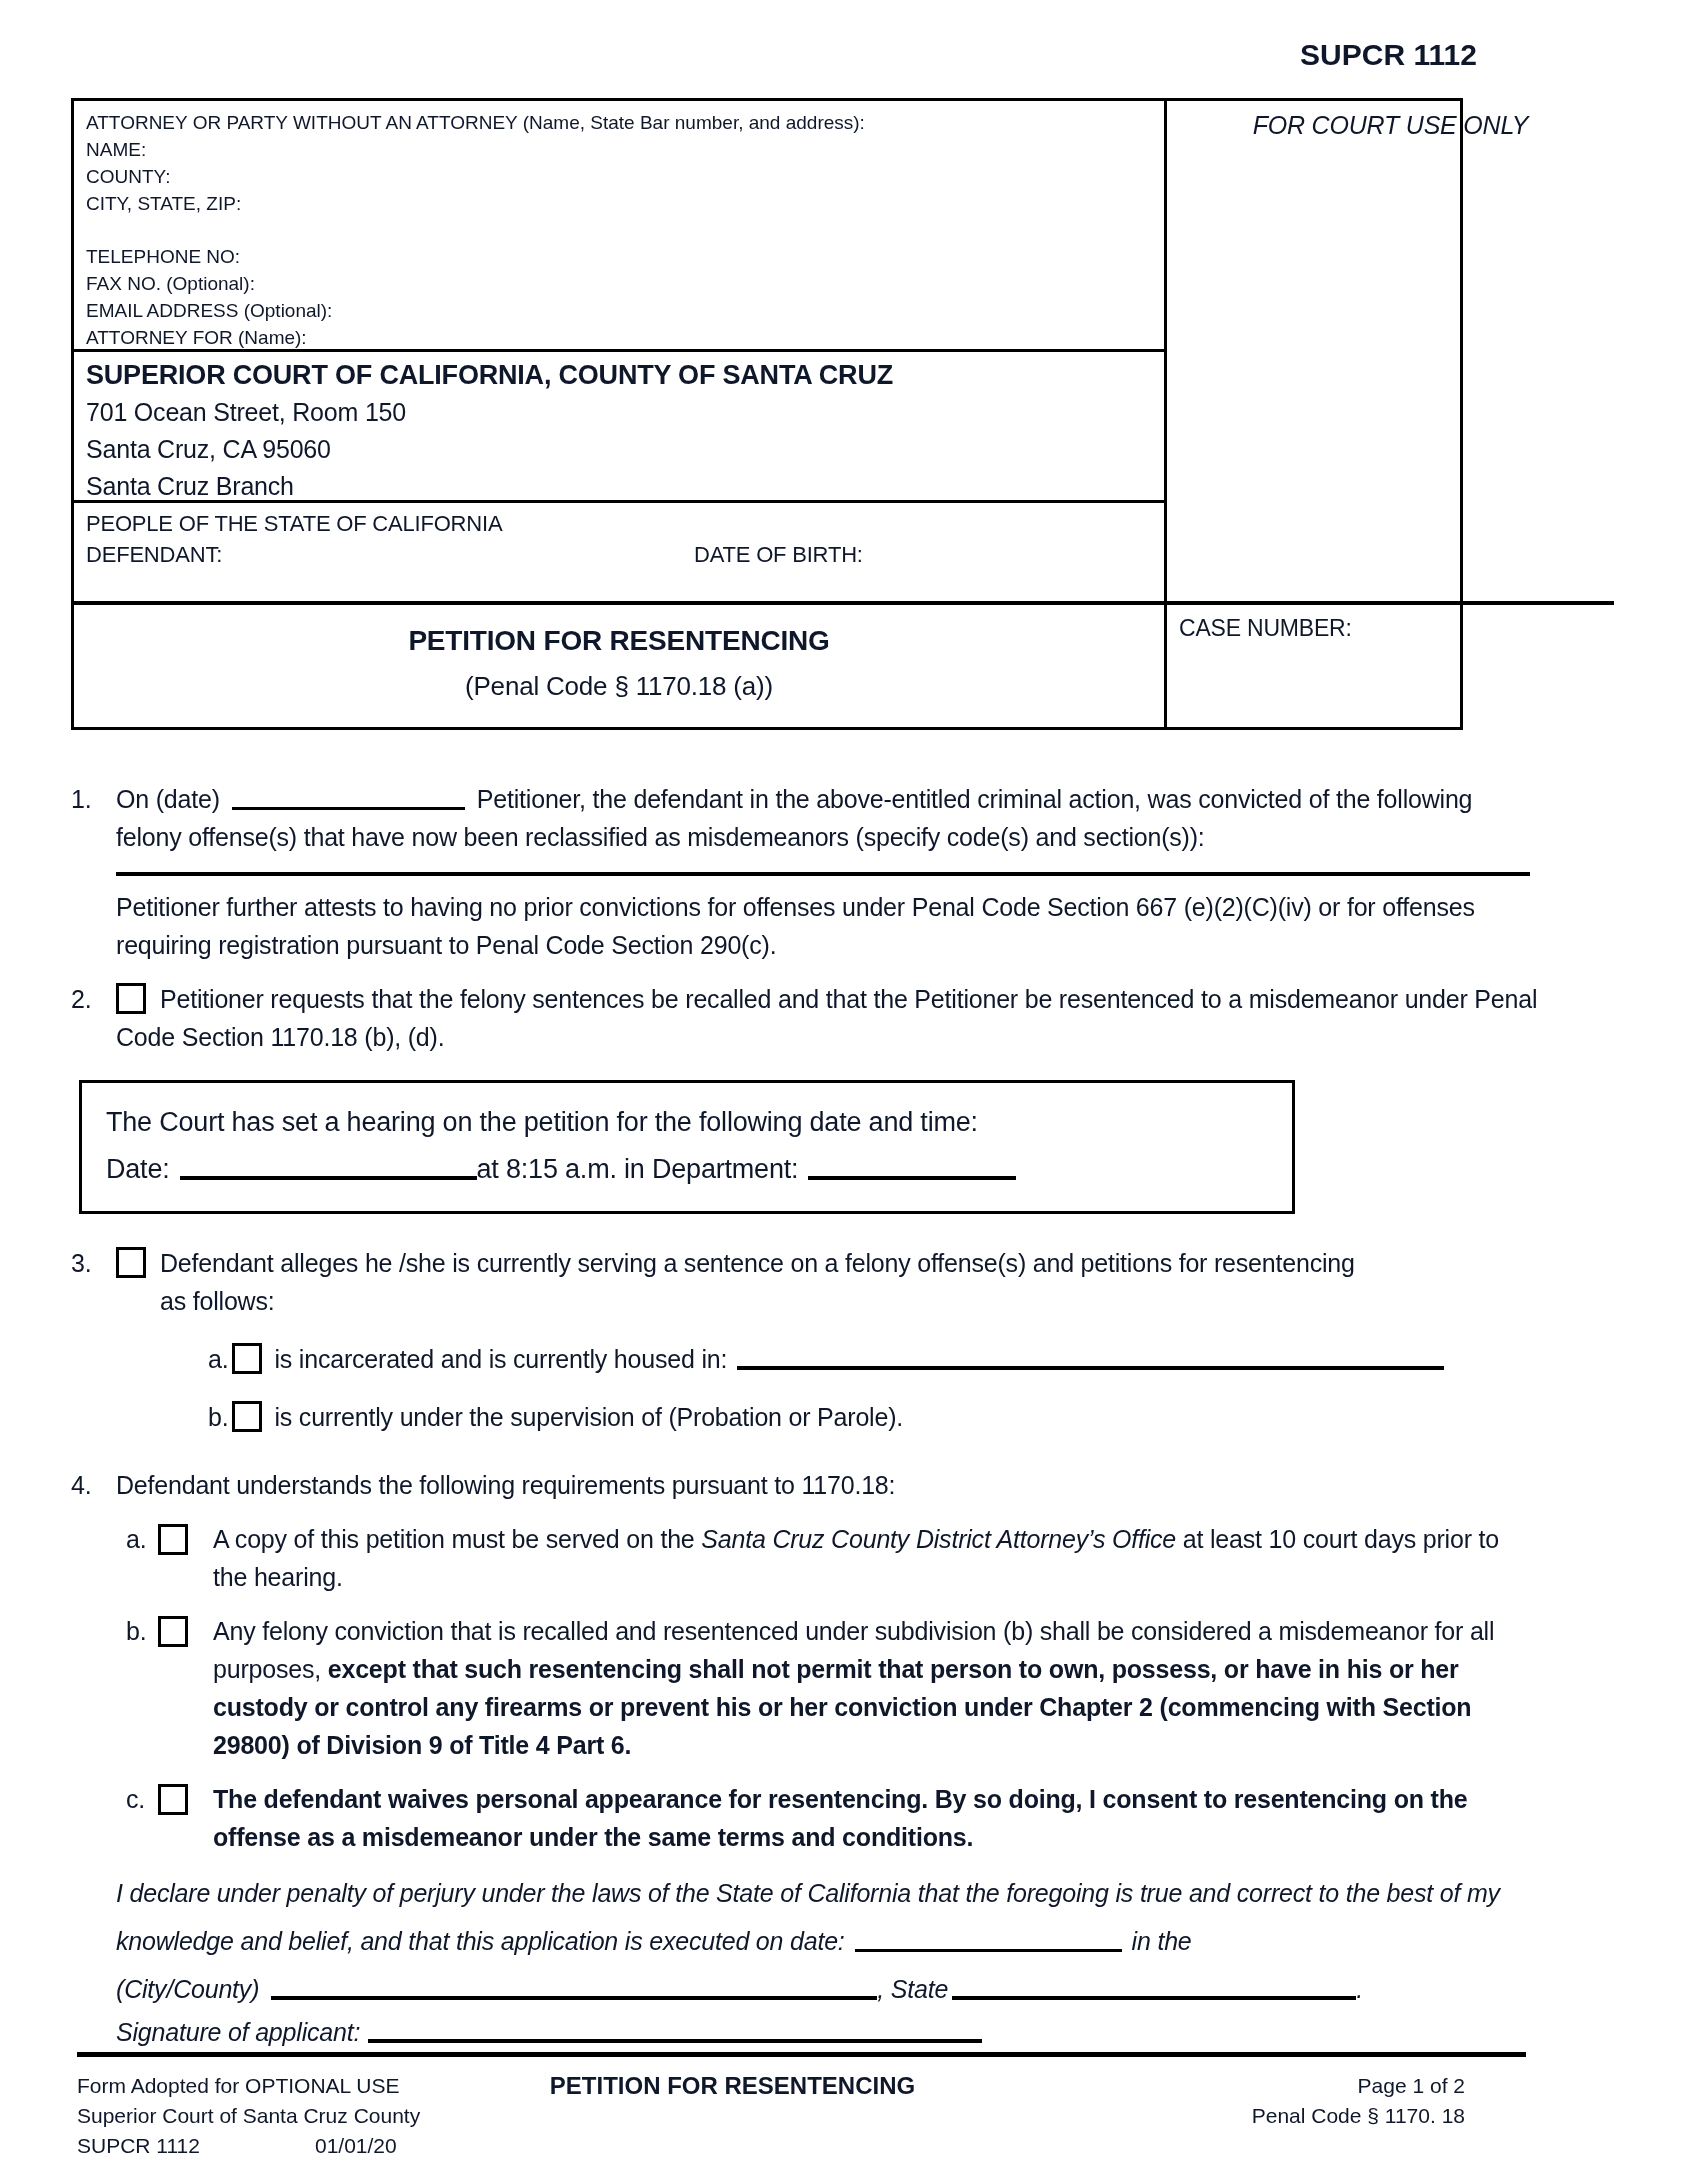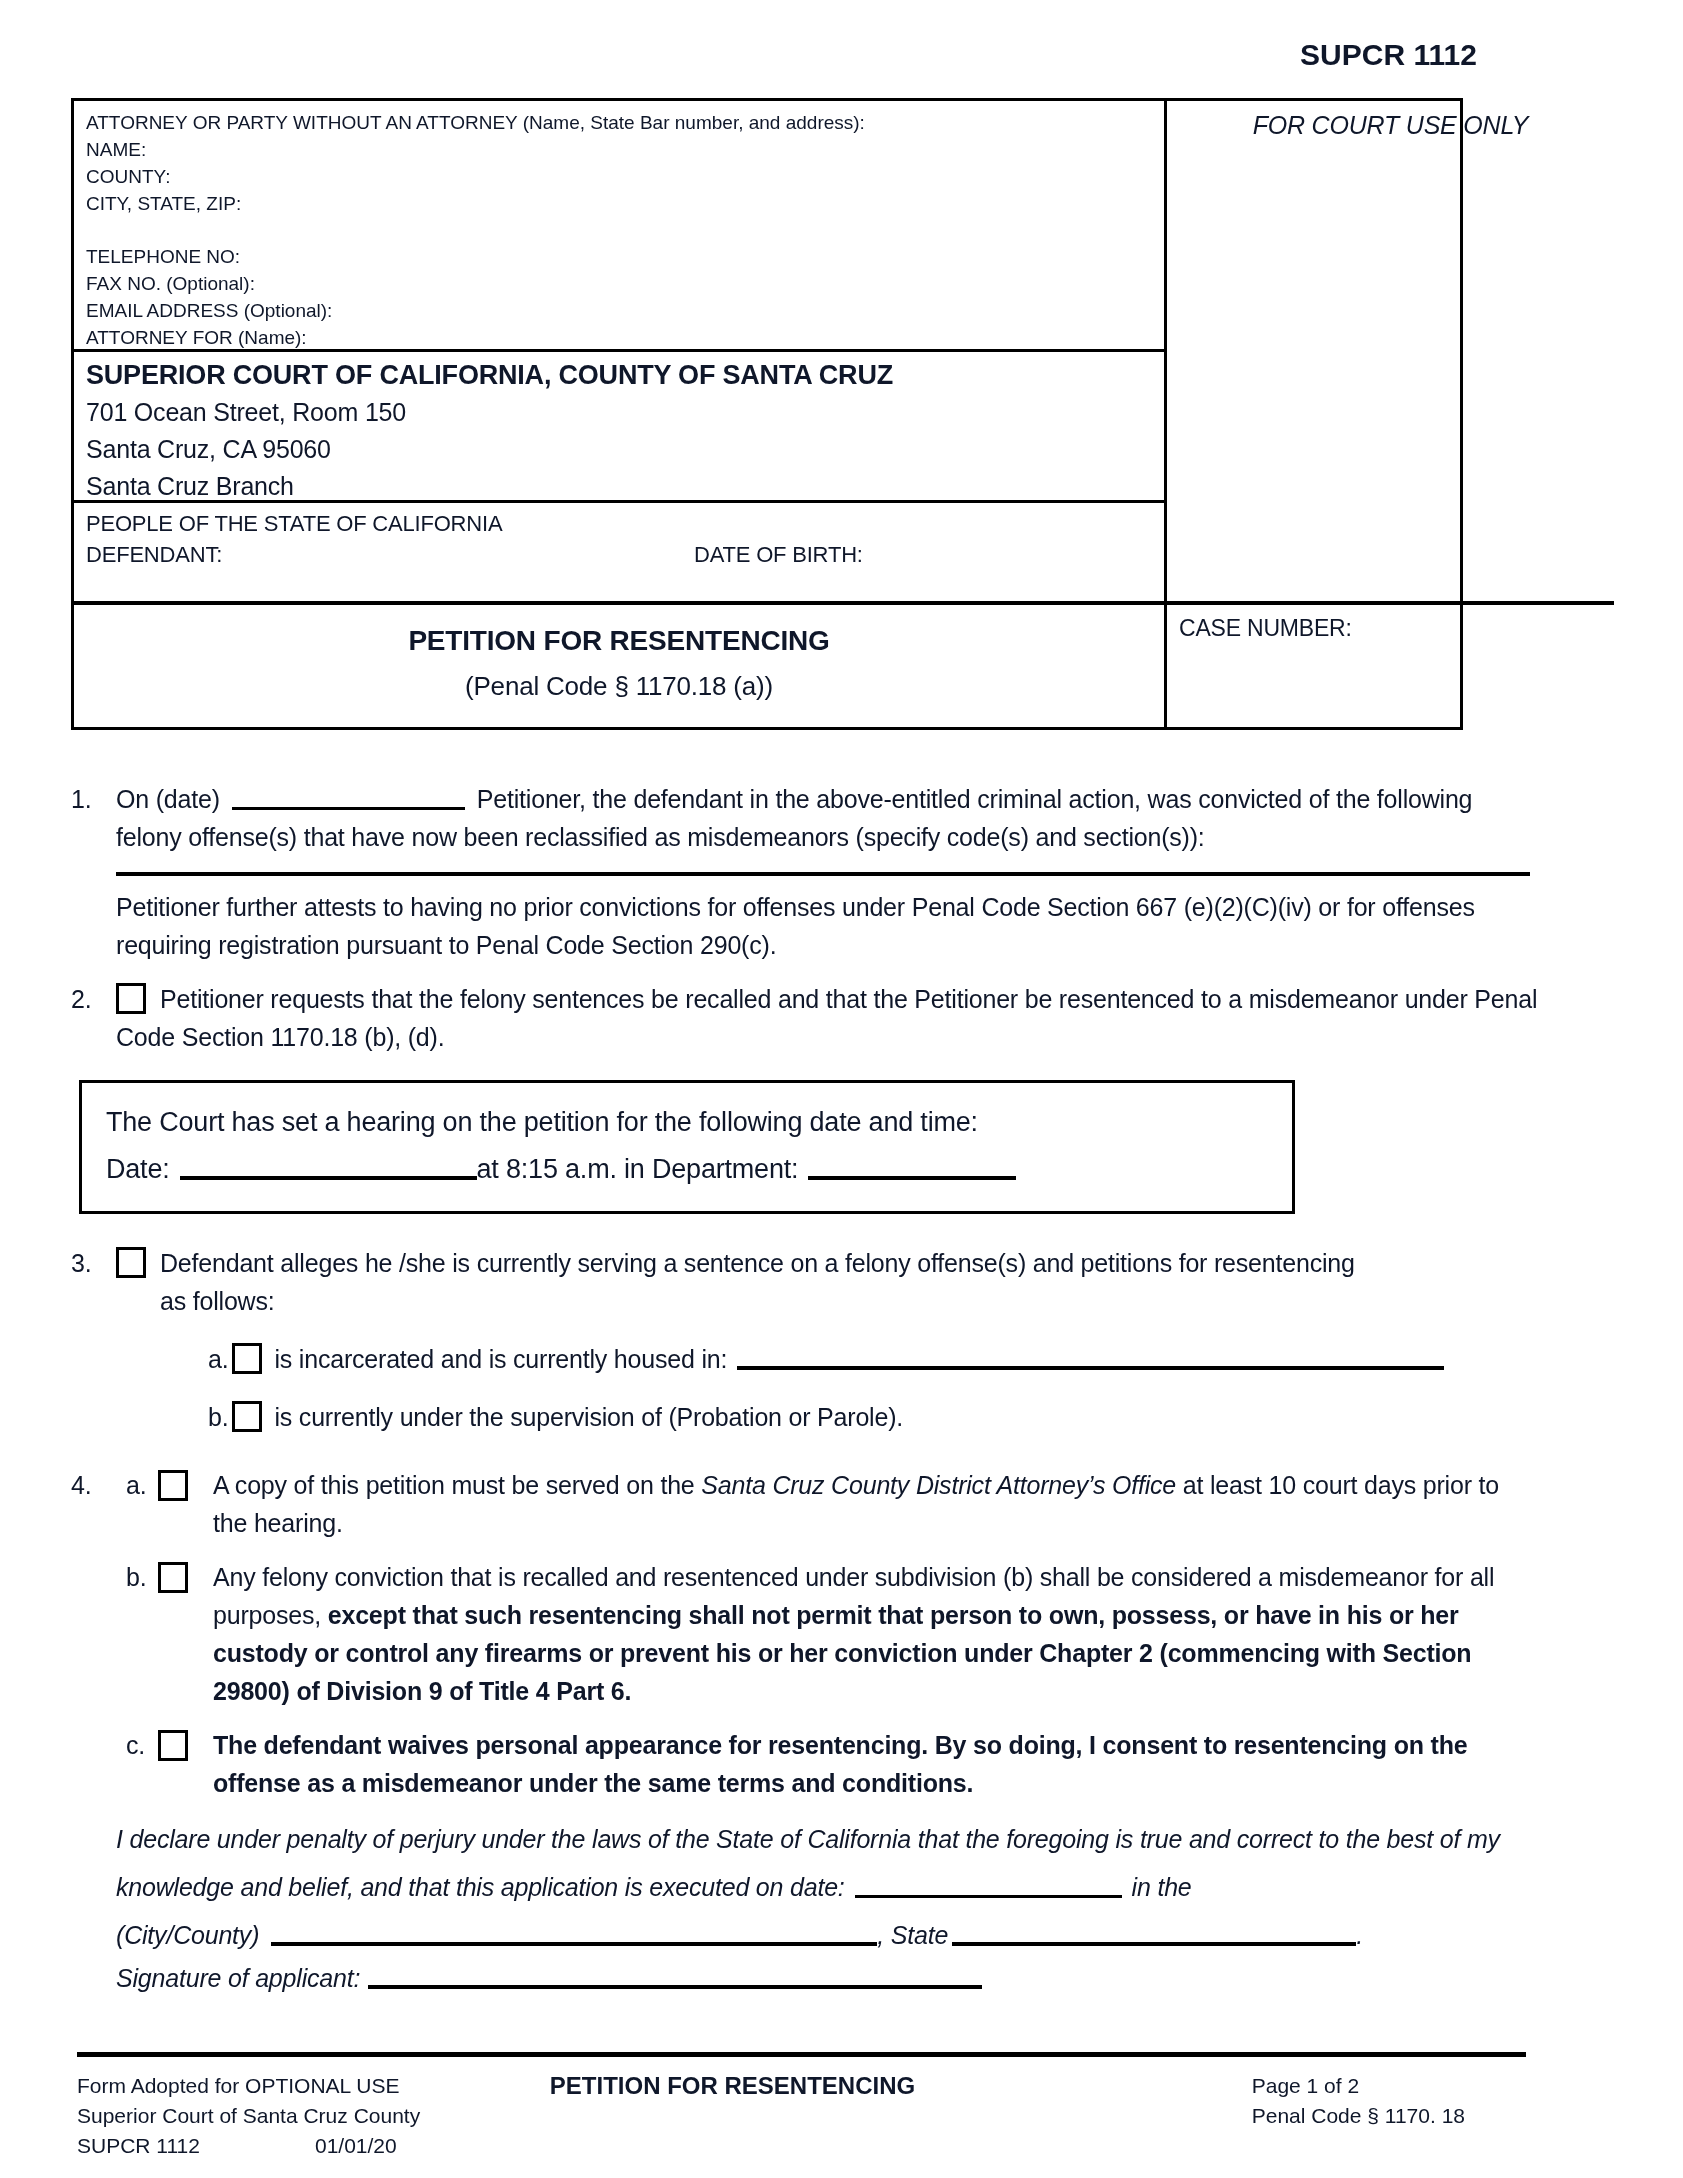--- a/index.html
+++ b/index.html
@@ -90,21 +90,21 @@
 
   .declaration { margin-top:13px; padding-left:45px; font-style:italic; line-height:48px; }
   .signature-row { padding-left:45px; font-style:italic; }
 
   
   .footer-rule { position:absolute; top:2052px; left:77px; width:1449px; height:0; border-top:5px solid #000; }
   .footer { position:absolute; top:2071px; left:77px; width:1449px; font-size:21px; line-height:30px; letter-spacing:0; }
   .footer-left { position:absolute; left:0; top:0; }
   .footer-left .date { display:inline-block; margin-left:115px; }
   .footer-center { position:absolute; left:309px; top:0; width:693px; text-align:center; font-weight:bold; font-size:24px; }
-  .footer-right { position:absolute; right:61px; top:0; }
+  .footer-right { position:absolute; right:61px; top:0; text-align:right; }
 </style>
 </head>
 <body>
 
 <div class="page">
 
   <div class="form-code">SUPCR 1112</div>
 
   <div class="header-grid">
 
@@ -184,20 +184,21 @@
     <div class="sub3">
       <span>a.</span><span class="cb"></span><span>is incarcerated and is currently housed in:</span><span class="blank thick w720"></span>
     </div>
 
     <div class="sub3">
       <span>b.</span><span class="cb"></span><span>is currently under the supervision of (Probation or Parole).</span>
     </div>
 
     <div class="item item4">
       <span class="num">4.</span>
+      <span>Defendant understands the following requirements pursuant to 1170.18:</span>
     </div>
 
     <div class="sub4">
       <span class="letter">a.</span>
       <span class="cb"></span>
       <span>A copy of this petition must be served on the </span><span class="italic">Santa Cruz County District Attorney’s Office</span><span> at least 10 court days prior to the hearing.</span>
     </div>
 
     <div class="sub4">
       <span class="letter">b.</span>

